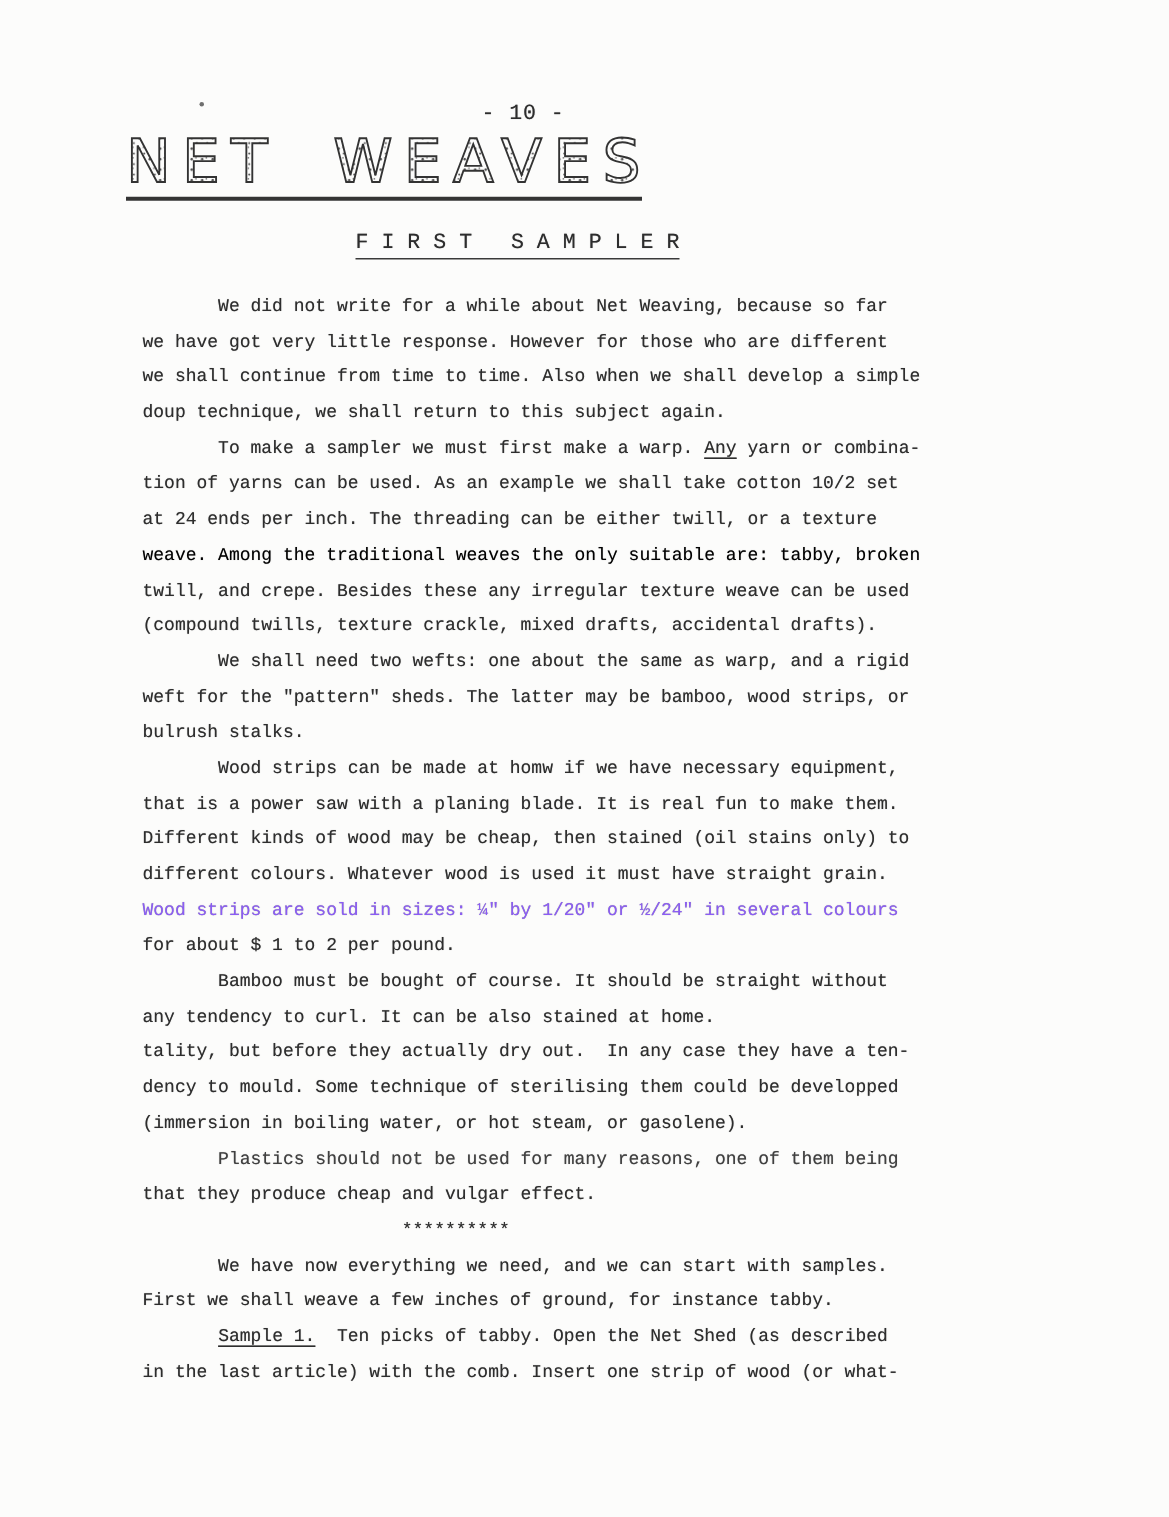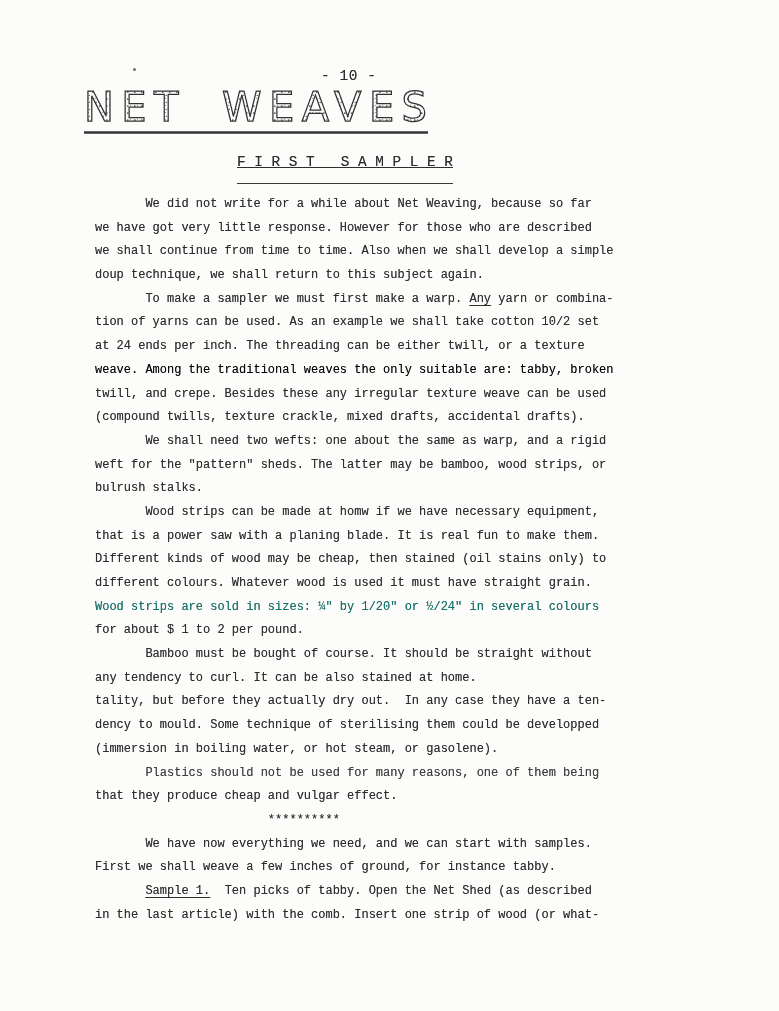--- a/index.html
+++ b/index.html
@@ -27,38 +27,37 @@
   .title-wrap { position: absolute; left: 84px; top: 90px; }
   .title-wrap svg { overflow: visible; display: block; }
 
   .heading {
     position: absolute; left: 237px; top: 154px;
     font-size: 14.4px;
     text-shadow: 0 0 0.5px rgba(45,45,45,0.6);
   }
   .heading .hl {
     border-bottom: 1.5px solid #3a3a3a;
-    padding-bottom: 13px;
+    padding-bottom: 2px;
     white-space: pre;
-    text-decoration: underline;
   }
 
   .bodytext {
     position: absolute; left: 95px; top: 193px; width: 660px;
     text-shadow: 0 0 0.5px rgba(45,45,45,0.55);
   }
   .line {
     white-space: pre;
     font-size: 12px;
     line-height: 23.7px;
     height: 23.7px;
   }
   
   .line:nth-child(8)  { color: #000000; }
-  .line:nth-child(18) { color: #0f766e; }
+  .line:nth-child(18) { color: #8b5cf6; }
   .line:nth-child(25) { color: #404040; }
   .line .u {
     text-decoration: underline;
     text-underline-offset: 3px;
   }
 </style>
 </head>
 <body>
 
 <div class="page">
@@ -81,21 +80,21 @@
       <line x1="0" y1="42.5" x2="344" y2="42.5" stroke="#343434" stroke-width="2.6"></line>
     </svg>
   </div>
 
   <div class="heading">
     <span class="hl">F I R S T   S A M P L E R</span>
   </div>
 
   <div class="bodytext" id="lines">
       <div class="line"><span>       We did not write for a while about Net Weaving, because so far</span></div>
-      <div class="line"><span>we have got very little response. However for those who are described</span></div>
+      <div class="line"><span>we have got very little response. However for those who are different</span></div>
       <div class="line"><span>we shall continue from time to time. Also when we shall develop a simple</span></div>
       <div class="line"><span>doup technique, we shall return to this subject again.</span></div>
       <div class="line"><span>       To make a sampler we must first make a warp. </span><span class="u">Any</span><span> yarn or combina-</span></div>
       <div class="line"><span>tion of yarns can be used. As an example we shall take cotton 10/2 set</span></div>
       <div class="line"><span>at 24 ends per inch. The threading can be either twill, or a texture</span></div>
       <div class="line"><span>weave. Among the traditional weaves the only suitable are: tabby, broken</span></div>
       <div class="line"><span>twill, and crepe. Besides these any irregular texture weave can be used</span></div>
       <div class="line"><span>(compound twills, texture crackle, mixed drafts, accidental drafts).</span></div>
       <div class="line"><span>       We shall need two wefts: one about the same as warp, and a rigid</span></div>
       <div class="line"><span>weft for the "pattern" sheds. The latter may be bamboo, wood strips, or</span></div>

